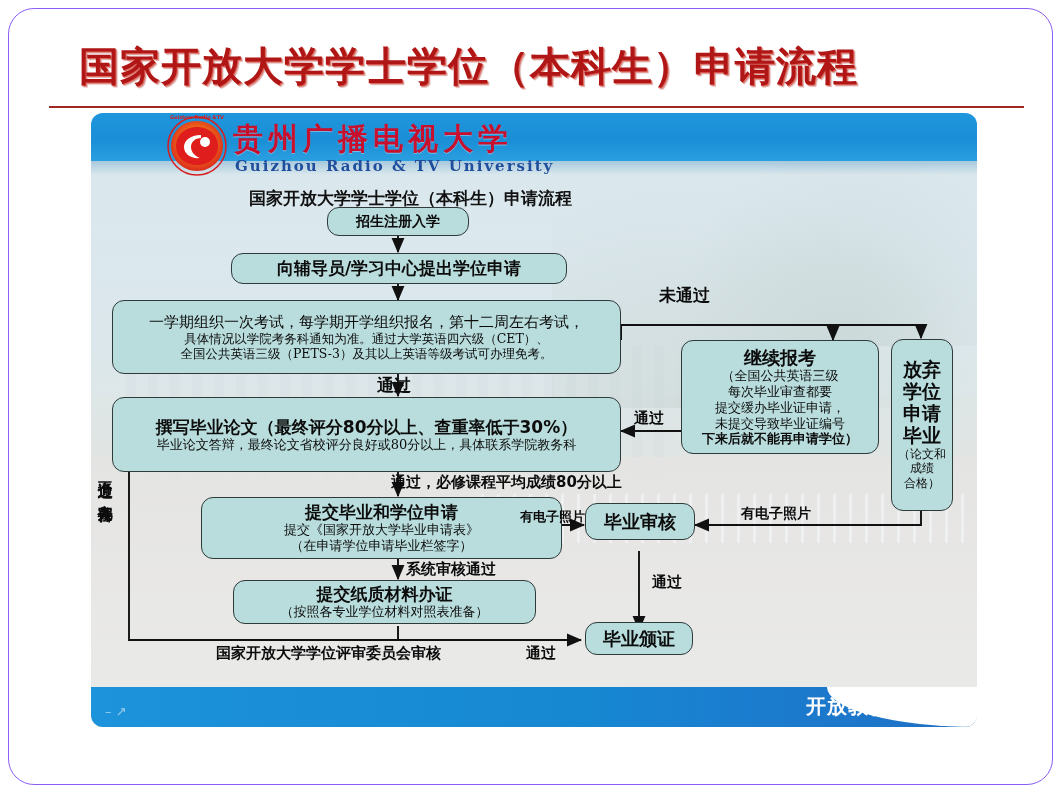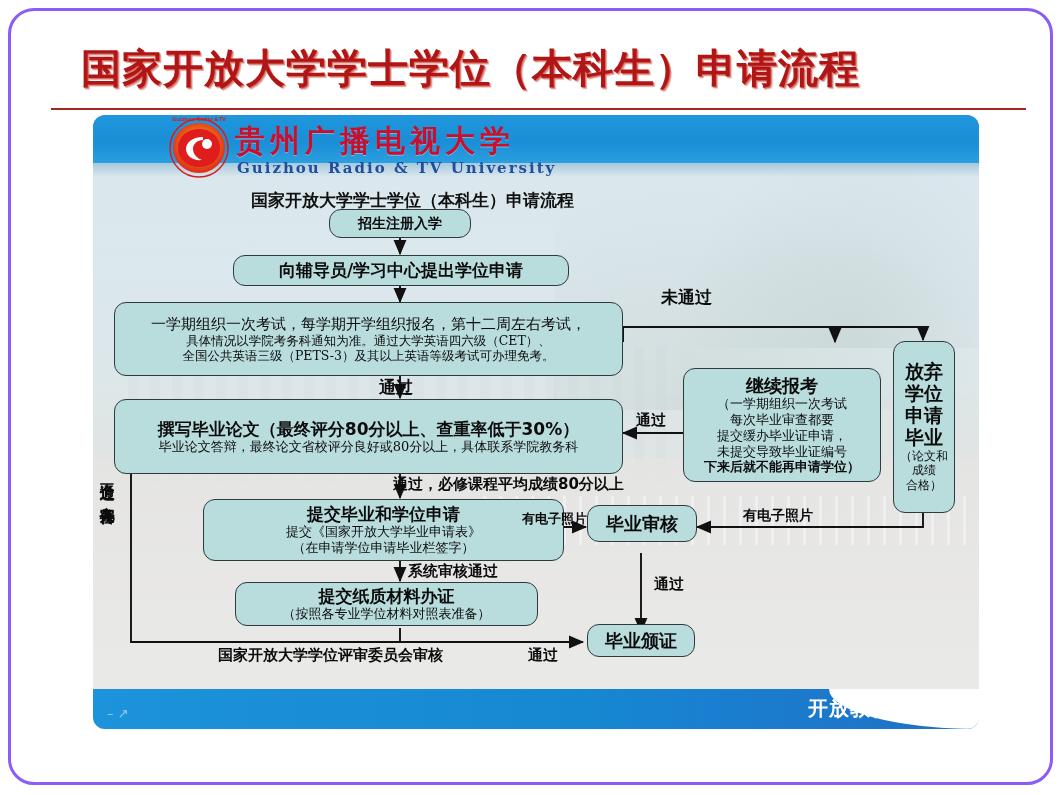--- a/index.html
+++ b/index.html
@@ -3,21 +3,21 @@
 <meta charset="utf-8">
 <style>
   html,body{margin:0;padding:0;}
   body{
     width:1063px;height:795px;background:#ffffff;
     font-family:"DejaVu Sans","Liberation Sans",sans-serif;
     overflow:hidden;
   }
   .slide{
     position:absolute;left:8px;top:8px;width:1045px;height:777px;
-    border:3px solid #8b5cf6;border-radius:26px;background:#fff;
+    border:1px solid #8b5cf6;border-radius:26px;background:#fff;
     box-sizing:border-box;overflow:hidden;
   }
   
   .slide-title{
     position:absolute;left:70px;top:26px;width:900px;height:62px;
     font-size:40px;font-weight:bold;color:#b01616;
     letter-spacing:1px;line-height:62px;white-space:nowrap;
     text-shadow:1px 1px 0 #e06a5c, 2px 2px 1px rgba(150,20,20,.35);
   }
   .title-rule{
@@ -237,23 +237,23 @@
         <div class="bd" style="font-size:15px;">一学期组织一次考试，每学期开学组织报名，第十二周左右考试，</div>
         <div class="bd" style="font-size:12.5px;">具体情况以学院考务科通知为准。通过大学英语四六级（CET）、</div>
         <div class="bd" style="font-size:12.5px;">全国公共英语三级（PETS-3）及其以上英语等级考试可办理免考。</div>
       </div>
 
       <div class="node" style="left:21px;top:284px;width:509px;height:75px;">
         <div class="hd" style="font-size:17px;">撰写毕业论文（最终评分80分以上、查重率低于30%）</div>
         <div class="bd" style="font-size:13px;">毕业论文答辩，最终论文省校评分良好或80分以上，具体联系学院教务科</div>
       </div>
 
-      <div class="node" style="left:590px;top:227px;width:198px;height:114px;margin-top:26px;">
+      <div class="node" style="left:590px;top:227px;width:198px;height:114px;">
         <div class="hd" style="font-size:18px;">继续报考</div>
-        <div class="bd" style="font-size:13px;">（一学期组织一次考试</div>
+        <div class="bd" style="font-size:13px;">（全国公共英语三级</div>
         <div class="bd" style="font-size:13px;">每次毕业审查都要</div>
         <div class="bd" style="font-size:13px;">提交缓办毕业证申请，</div>
         <div class="bd" style="font-size:13px;">未提交导致毕业证编号</div>
         <div class="bd" style="font-size:13px;font-weight:bold;">下来后就不能再申请学位）</div>
       </div>
 
       <div class="node" style="left:800px;top:226px;width:62px;height:172px;padding:20px 2px;">
         <div class="hd" style="font-size:19px;white-space:normal;line-height:1.15;">放弃学位申请毕业</div>
         <div class="bd" style="font-size:12px;">（论文和</div>
         <div class="bd" style="font-size:12px;">成绩</div>

